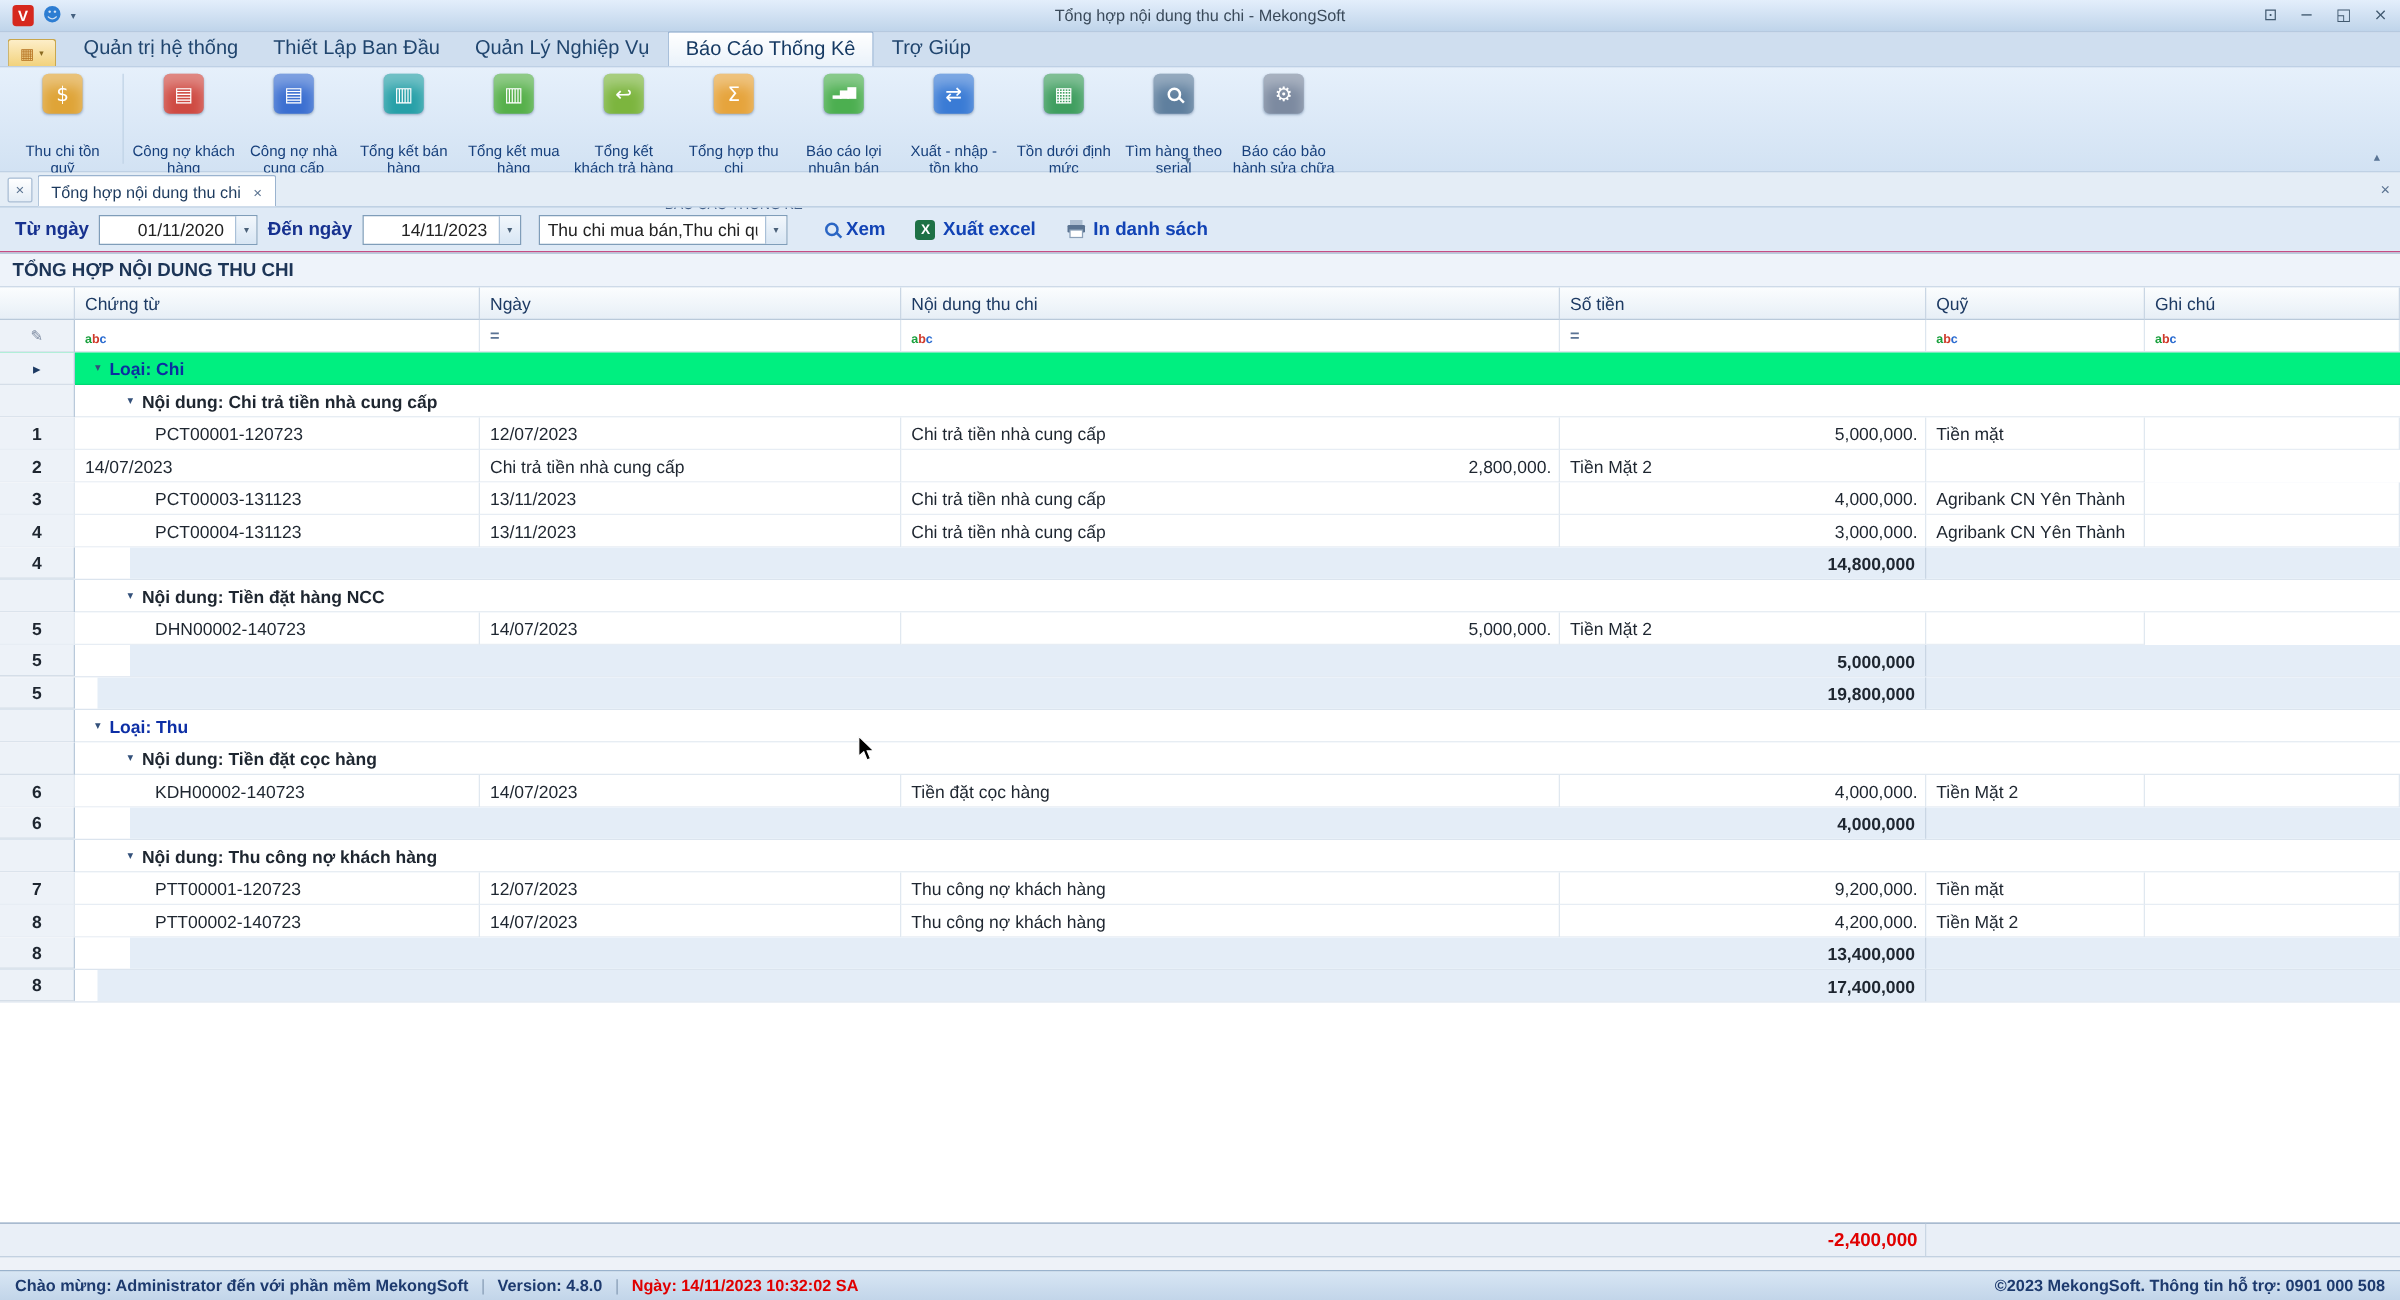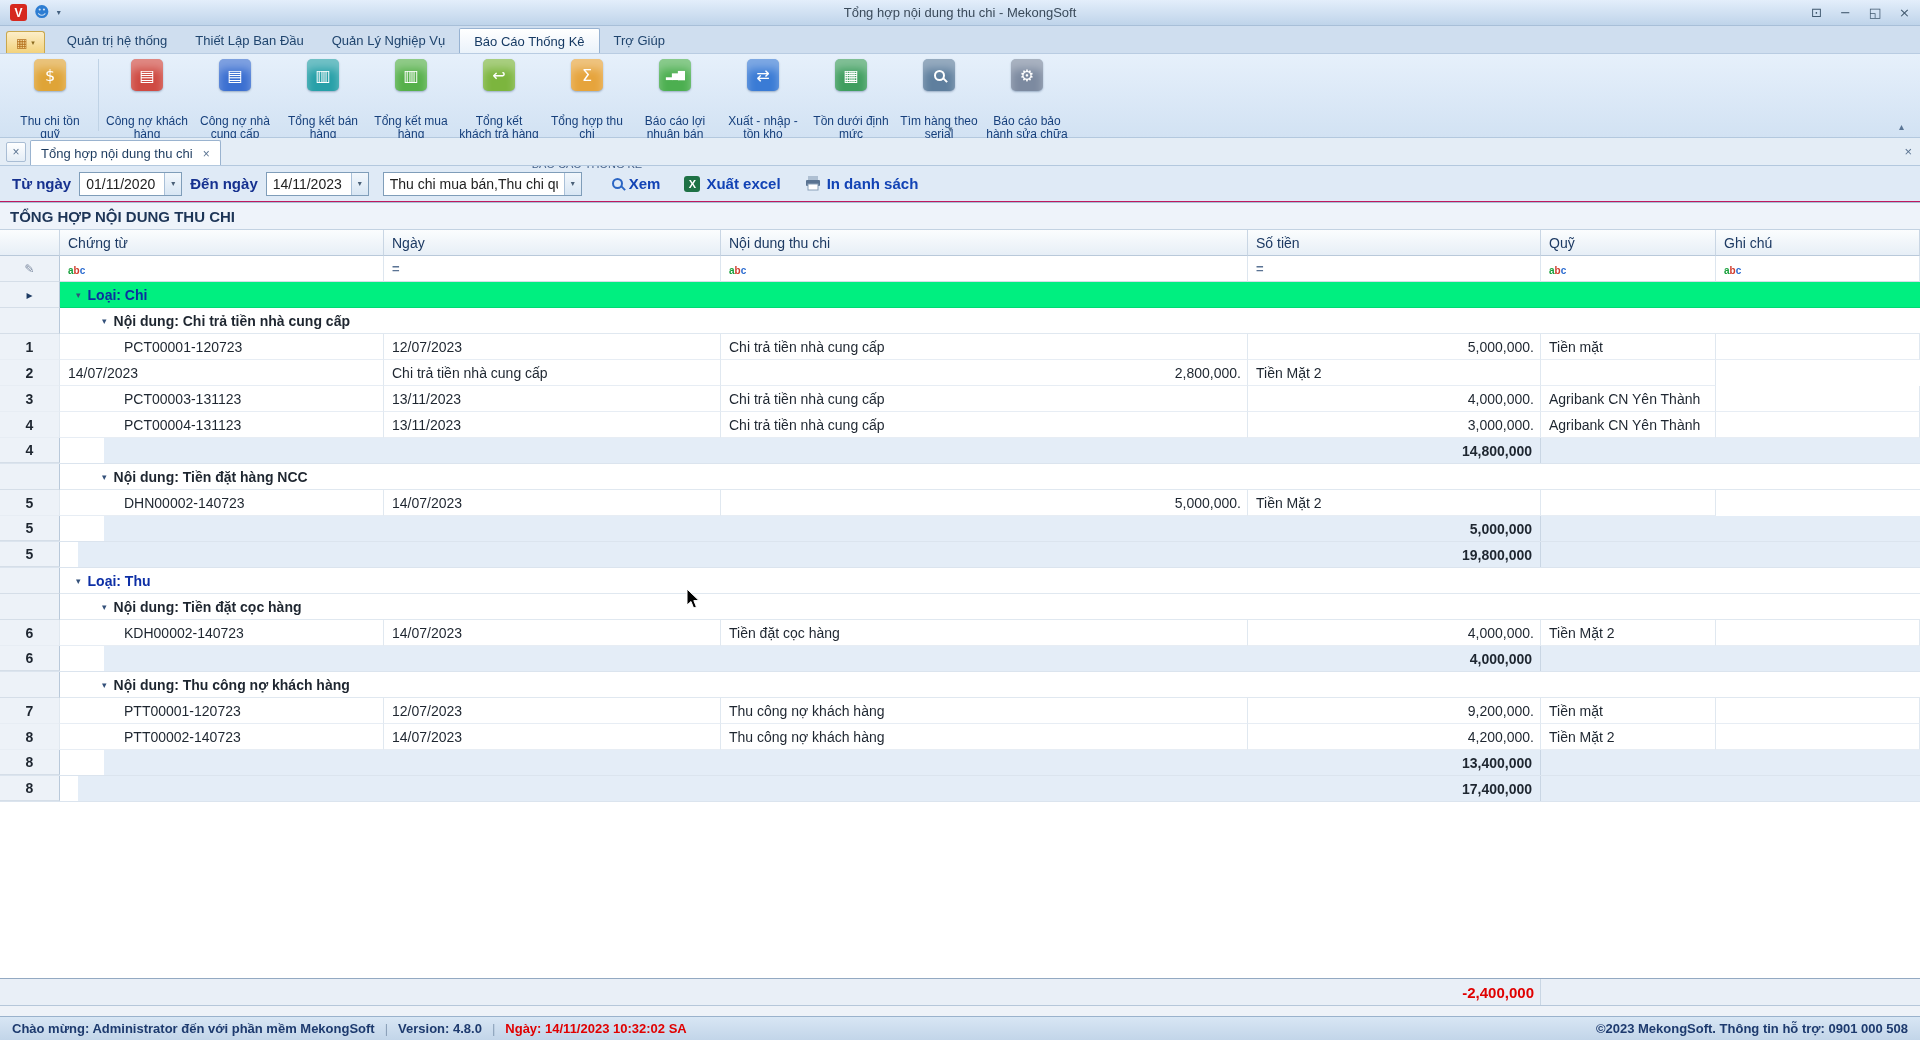--- a/index.html
+++ b/index.html
@@ -15,21 +15,21 @@
   .smiley{color:#2d7dd2;font-size:15px;line-height:1;font-family:"DejaVu Sans",sans-serif;}
   .tb-caret{font-size:8px;color:#44607f;font-family:"DejaVu Sans",sans-serif;}
   .tb-title{flex:1;text-align:center;font-size:13px;color:#3a4a5a;}
   .tb-controls{width:230px;display:flex;justify-content:flex-end;gap:18px;color:#41596f;font-size:13px;font-family:"DejaVu Sans",sans-serif;}
 
   
   .menubar{height:28px;background:#cfdeef;border-bottom:1px solid #b9cce2;display:flex;align-items:flex-end;padding:0 6px;flex:0 0 auto;}
   .file-tab{display:flex;align-items:center;gap:4px;background:linear-gradient(#fdeec8,#f2d27c);border:1px solid #c9a74d;border-bottom:none;border-radius:3px 3px 0 0;padding:4px 9px 3px;margin-right:8px;}
   .file-grid{color:#b4701e;font-size:12px;font-family:"DejaVu Sans",sans-serif;}
   .file-caret{font-size:7px;color:#8a6a20;font-family:"DejaVu Sans",sans-serif;}
-  .mtab{padding:5px 14px 4px;font-size:13px;color:#20456e;white-space:nowrap;}
+  .mtab{padding:5px 14px 4px;font-size:16px;color:#20456e;white-space:nowrap;}
   .mtab.active{background:linear-gradient(#ffffff,#eaf2fa);border:1px solid #98b3d2;border-bottom:none;border-radius:2px 2px 0 0;color:#163a63;}
 
   
   .ribbon{height:84px;background:linear-gradient(#e6f0fb,#d2e2f3);border-bottom:1px solid #b3c8de;display:flex;align-items:stretch;padding:3px 6px 0;position:relative;flex:0 0 auto;}
   .rgroup{display:flex;flex-direction:column;}
   .rbuttons{display:flex;align-items:flex-start;flex:1;}
   .rbtn{display:flex;flex-direction:column;align-items:center;max-width:88px;min-width:62px;padding:2px 3px;text-align:center;}
   .rtile{width:32px;height:32px;border-radius:5px;color:#fff;display:flex;align-items:center;justify-content:center;margin-bottom:2px;font-size:16px;font-family:"DejaVu Sans",sans-serif;box-shadow:inset 0 10px 10px rgba(255,255,255,.35),0 1px 2px rgba(30,60,100,.35);}
   .rtile.bars{font-size:9px;letter-spacing:-1px;}
   .rlabel{font-size:12px;line-height:1.1;color:#17407c;margin-top:22px;}
@@ -43,21 +43,21 @@
   .dt-btn{width:20px;height:20px;border:1px solid #a9bdd4;background:linear-gradient(#fff,#e4edf6);color:#5a7391;display:flex;align-items:center;justify-content:center;font-size:12px;margin:0 4px 3px 2px;border-radius:2px;}
   .doctab{display:flex;align-items:center;gap:10px;background:#fff;border:1px solid #9ab3cf;border-bottom:none;padding:5px 10px 4px;font-size:13px;color:#1c3a5e;border-radius:2px 2px 0 0;}
   .dt-x{color:#5a7391;font-size:12px;}
   .dt-right{position:absolute;right:8px;bottom:6px;color:#5a7391;font-size:13px;}
 
   
   .filterbar{height:36px;background:#dfeaf6;border-bottom:1px solid #be185d;display:flex;align-items:center;gap:8px;padding:0 12px;flex:0 0 auto;}
   .flabel{color:#16318f;font-weight:bold;font-size:15px;}
   .finput{height:24px;border:1px solid #7f9db9;background:#fff;display:flex;align-items:stretch;}
   .finput input{border:none;outline:none;padding:0 6px;font-size:14px;font-family:inherit;color:#222;background:transparent;}
-  .finput input.date{width:84px;}
+  .finput input.date{width:84px;margin-left:24px;}
   .finput input.combo{width:180px;}
   .fcaret{width:17px;background:linear-gradient(#f2f7fc,#d8e6f4);border-left:1px solid #a9c0d8;display:flex;align-items:center;justify-content:center;font-size:8px;color:#4a6078;font-family:"DejaVu Sans",sans-serif;}
   .fbtn{display:flex;align-items:center;gap:6px;color:#1243b5;font-weight:bold;font-size:15px;padding:0 8px;background:none;border:none;font-family:inherit;cursor:default;}
   .magwrap{color:#2b66c4;display:inline-flex;}
   .mag{width:11px;height:11px;border:2px solid currentColor;border-radius:50%;position:relative;display:inline-block;}
   .mag::after{content:"";position:absolute;width:6px;height:2px;background:currentColor;transform:rotate(45deg);right:-5px;bottom:-2px;}
   .xl{width:16px;height:16px;background:#1e7145;color:#fff;font-size:11px;font-weight:bold;display:flex;align-items:center;justify-content:center;border-radius:3px;}
 
   
   :root{--cols:60px 324px 337px 527px 293px 175px minmax(0,1fr);}

